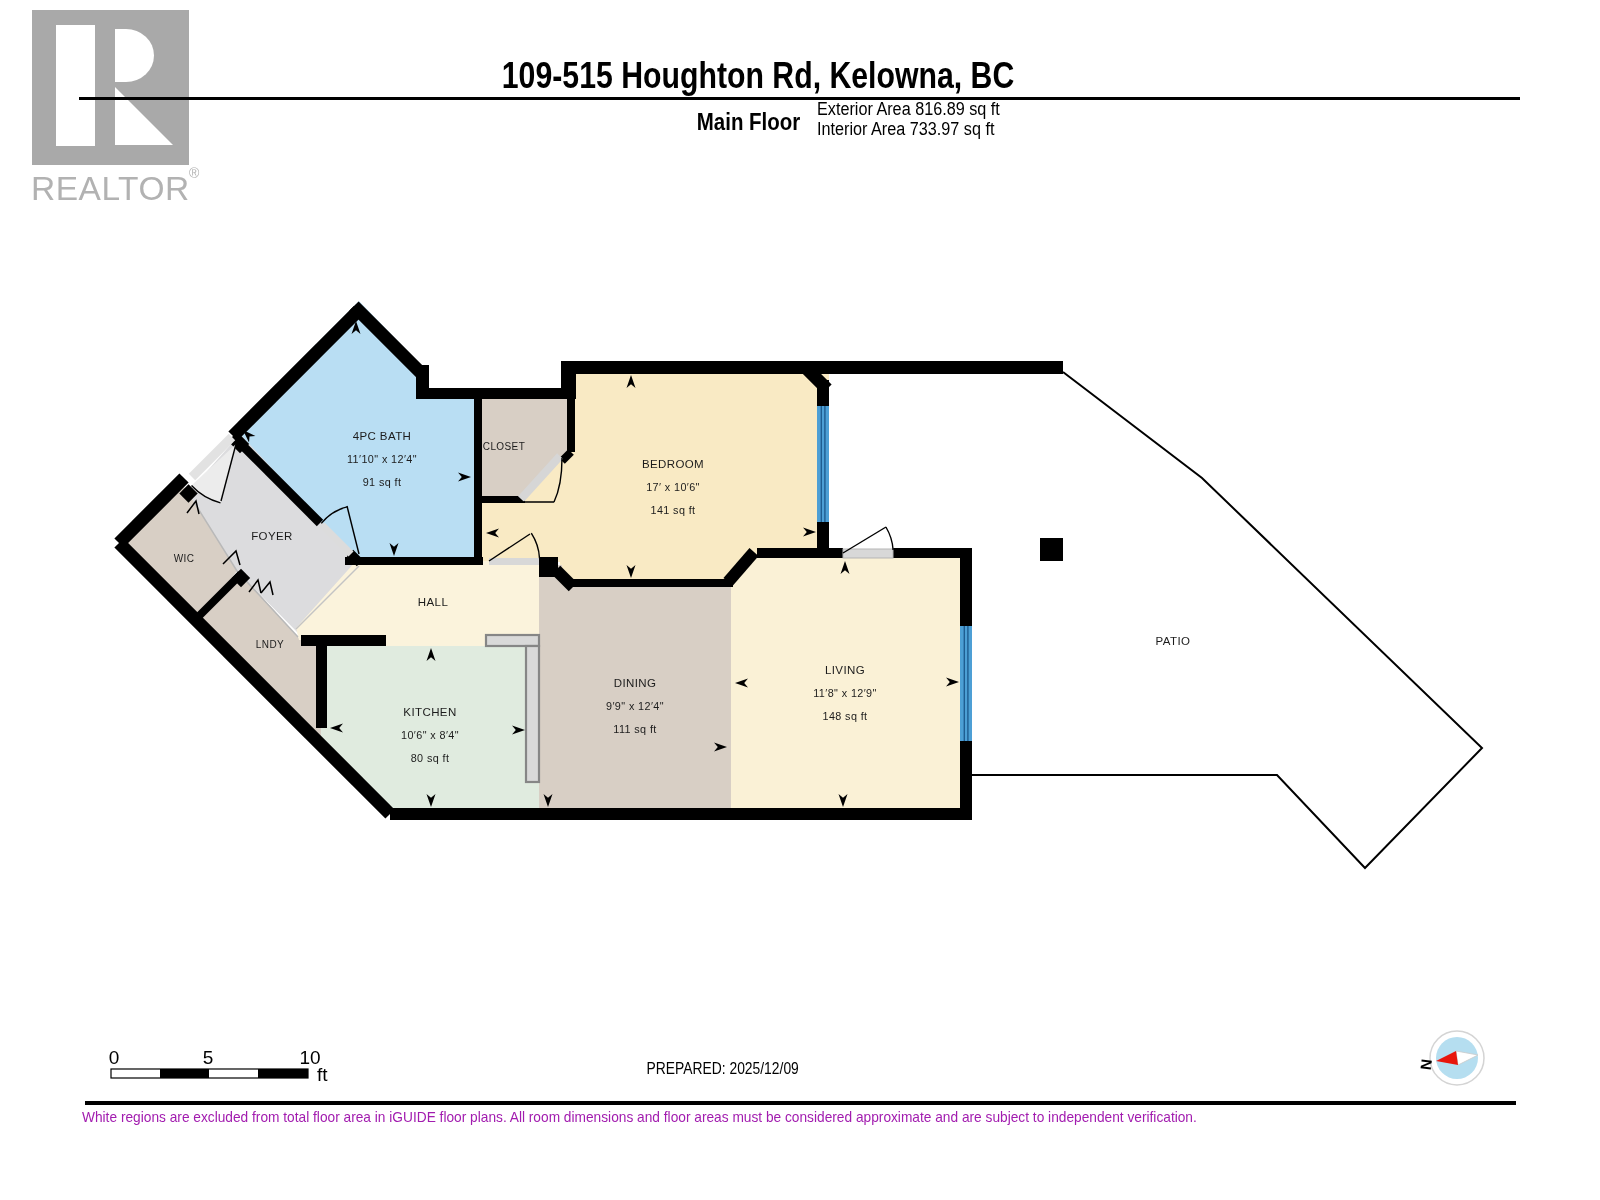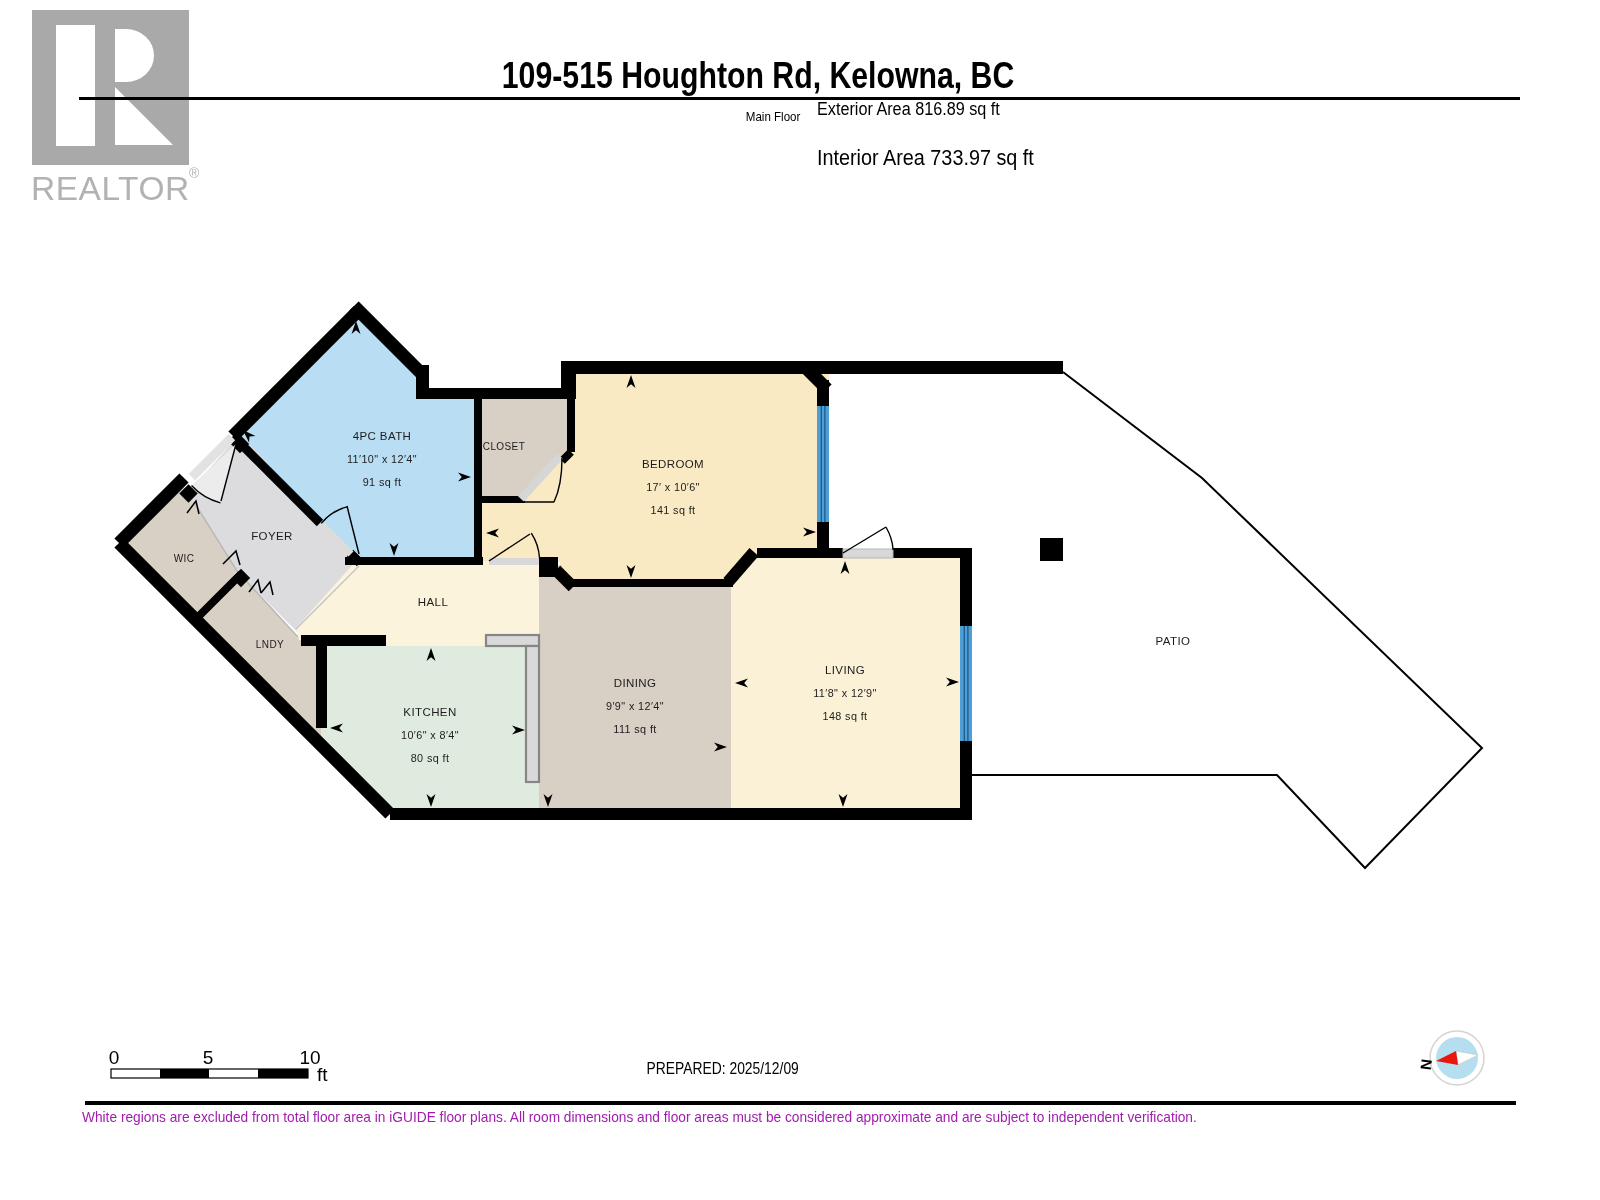--- a/index.html
+++ b/index.html
@@ -13,25 +13,25 @@
 <path d="M 115,29 h 11 a 28,26.5 0 0 1 0,53 h -11 z" fill="#fff"></path>
 <path d="M 115,87 L 173,145 L 115,145 Z" fill="#fff"></path>
 <text x="31" y="200" font-size="33.5" letter-spacing="0.5" fill="#b2b2b2" font-family="Liberation Sans,sans-serif">REALTOR</text>
 <text x="189" y="178" font-size="14" fill="#b2b2b2" font-family="Liberation Sans,sans-serif">®</text>
 </svg>
 
 <div class="abs" style="left:0;top:55px;width:1516px;text-align:center;font-size:36px;font-weight:bold;color:#000"><span style="display:inline-block;transform:scaleX(0.84)">109-515 Houghton Rd, Kelowna, BC</span></div>
 
 <div class="abs" style="left:79px;top:97px;width:1441px;height:3px;background:#000"></div>
 
-<div class="abs" style="left:660px;top:109px;width:140px;text-align:right;font-size:13px;font-weight:normal;color:#000"><span style="display:inline-block;transform:scaleX(0.89);transform-origin:100% 50%">Main Floor</span></div>
+<div class="abs" style="left:660px;top:109px;width:140px;text-align:right;font-size:23px;font-weight:bold;color:#000"><span style="display:inline-block;transform:scaleX(0.89);transform-origin:100% 50%">Main Floor</span></div>
 
 <div class="abs" style="left:817px;top:99px;font-size:18px;color:#000"><span style="display:inline-block;transform:scaleX(0.9);transform-origin:0 50%">Exterior Area 816.89 sq ft</span></div>
 
-<div class="abs" style="left:817px;top:145px;font-size:22px;color:#000"><span style="display:inline-block;transform:scaleX(0.9);transform-origin:0 50%">Interior Area 733.97 sq ft</span></div>
+<div class="abs" style="left:817px;top:119px;font-size:18px;color:#000"><span style="display:inline-block;transform:scaleX(0.9);transform-origin:0 50%">Interior Area 733.97 sq ft</span></div>
 
 <svg class="abs" style="left:0;top:0" width="1600" height="1200" viewBox="0 0 1600 1200">
 
 <path d="M 359,301 L 421,365 L 421,394 L 478,394 L 478,561 L 356,561 L 232,429 Z" fill="#b9def3"></path>
 
 <path d="M 478,394 L 571,394 L 571,452 L 523,502 L 478,502 Z" fill="#d8cfc5"></path>
 
 <path d="M 571,370 L 829,370 L 829,556 L 757,556 L 729,585 L 560,585 L 560,562 L 478,562 L 478,500 L 523,500 L 571,450 Z" fill="#f9eac4"></path>
 
 <path d="M 240,434 L 358,561 L 297,632 L 237,571 L 194,502 L 188,493 Z" fill="#dcdcde"></path>

